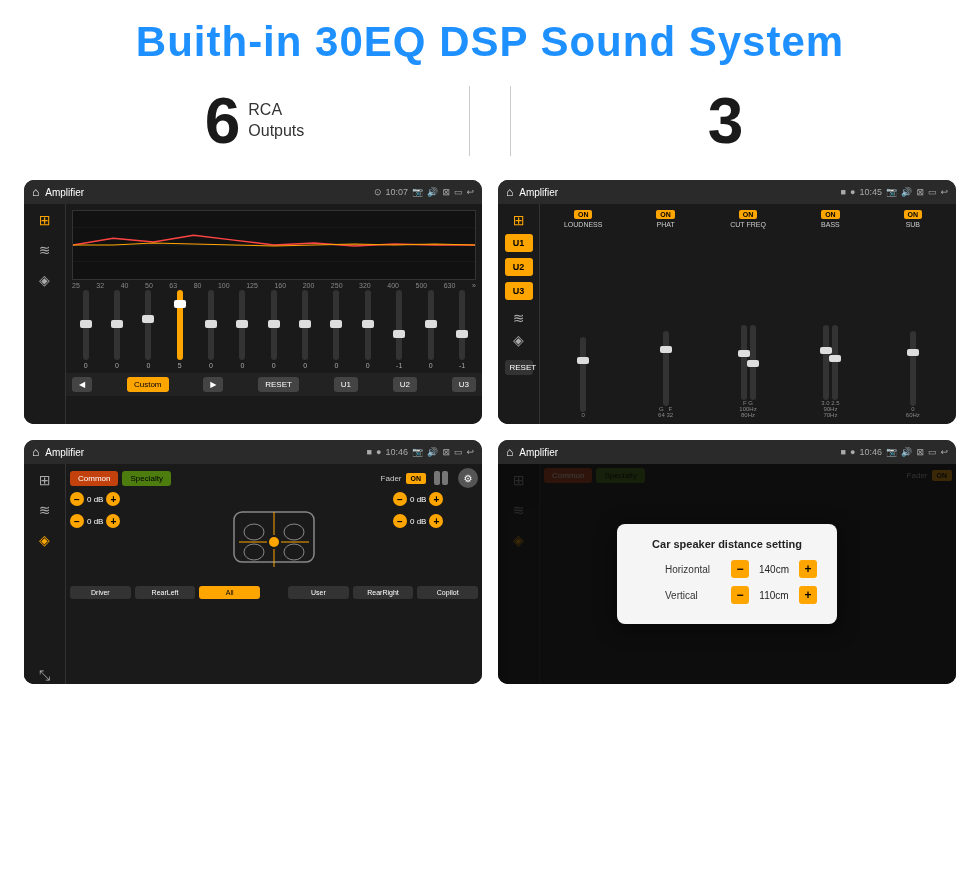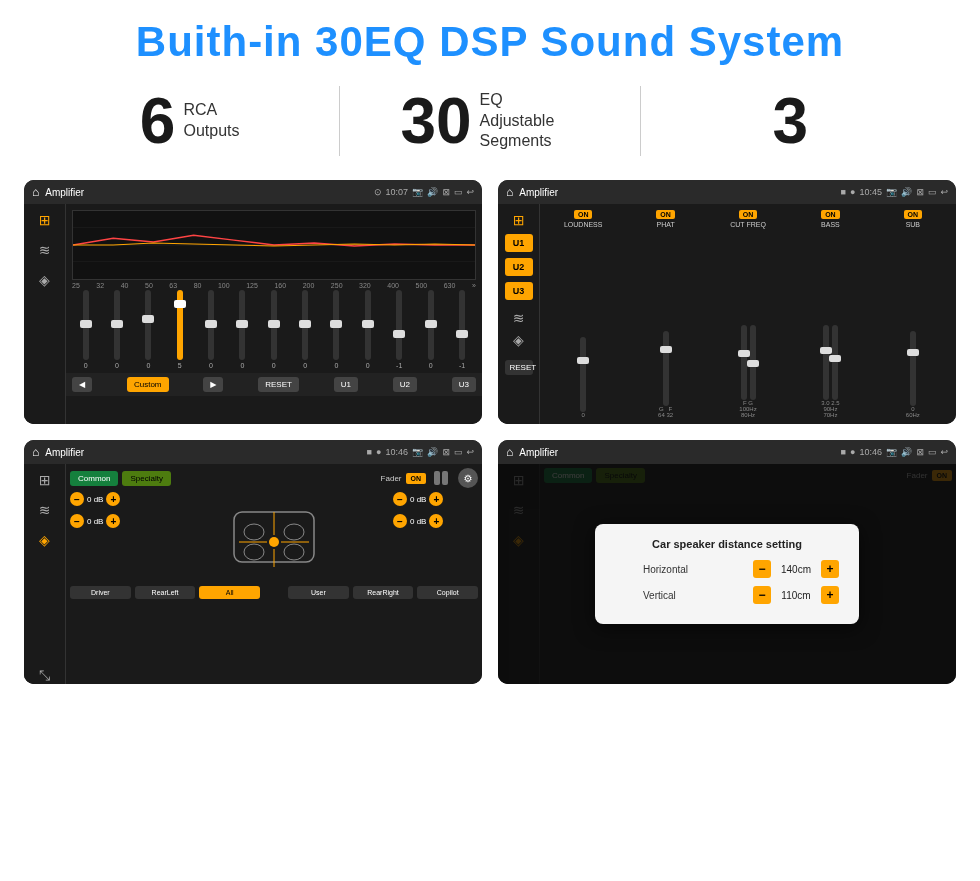--- a/index.html
+++ b/index.html
@@ -295,21 +295,21 @@
       padding: 4px;
     }
     .amp3-top {
       display: flex;
       align-items: center;
       gap: 4px;
       margin-bottom: 4px;
       justify-content: space-between;
     }
     .mode-btn {
-      background: #15803d;
+      background: #c2410c;
       color: #fff;
       font-size: 8px;
       padding: 3px 8px;
       border-radius: 3px;
     }
     .mode-btn.active {
       background: #4d7c0f;
       color: #000;
     }
     .fader-label {
@@ -377,21 +377,21 @@
       background: rgba(0,0,0,0.5);
       display: flex;
       align-items: center;
       justify-content: center;
       z-index: 10;
     }
     .dialog-box {
       background: #f5f5f5;
       border-radius: 8px;
       padding: 14px 20px 12px;
-      width: 264px;
+      width: 220px;
       box-shadow: 0 4px 20px rgba(0,0,0,0.6);
     }
     .dialog-title {
       font-size: 11px;
       font-weight: bold;
       color: #222;
       text-align: center;
       margin-bottom: 10px;
     }
     .dialog-row {
@@ -449,27 +449,20 @@
 
 <div class="stats-row">
   <div class="stat-item">
     <span class="stat-number">6</span>
     <span class="stat-text">
       <span>RCA</span><br>
       <span>Outputs</span>
     </span>
   </div>
   <div class="stat-divider"></div>
-  <div class="stat-item">
-    <span class="stat-number">30</span>
-    <span class="stat-text">
-      <span>EQ Adjustable</span><br>
-      <span>Segments</span>
-    </span>
-  </div>
   <div class="stat-divider"></div>
   <div class="stat-item">
     <span class="stat-number">3</span>
   </div>
 </div>
 
 <div class="screens-grid">
 
   <div class="screen-card">
     <div class="screen-bar">

